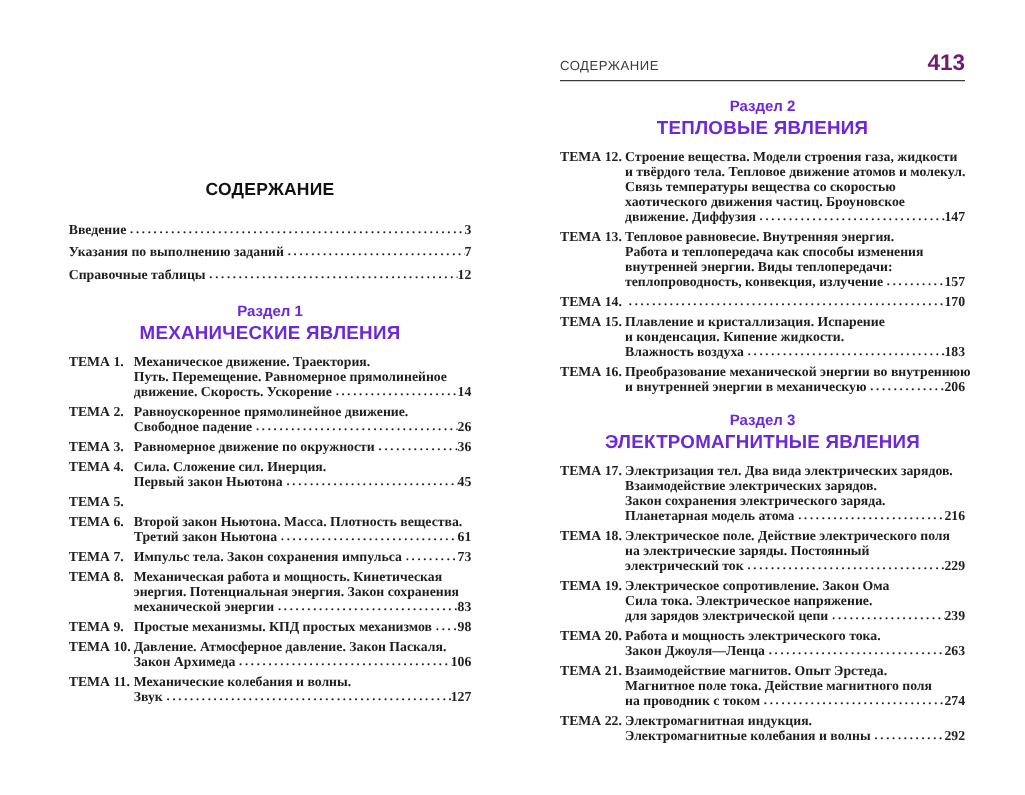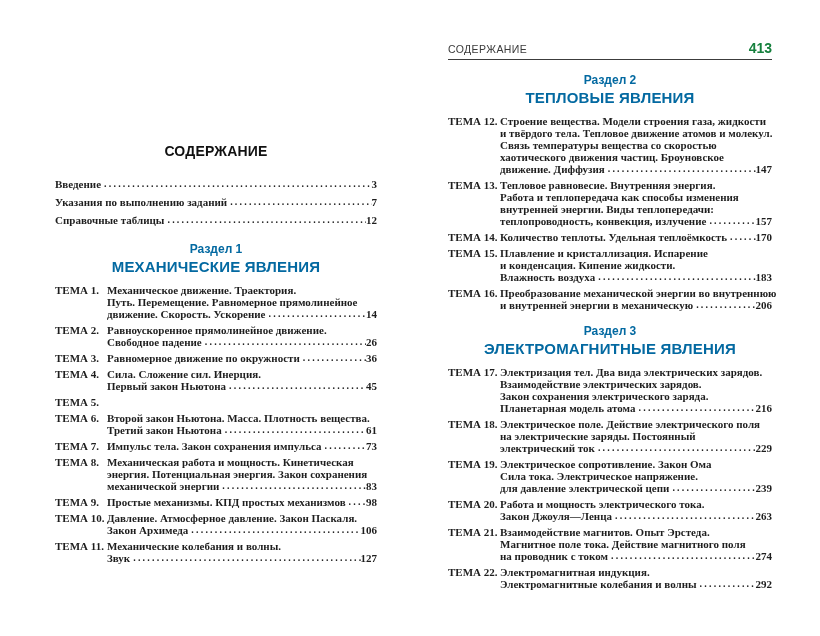--- a/index.html
+++ b/index.html
@@ -38,23 +38,23 @@
     border-bottom: 1px solid #3c3c3c;
     font-family: "Liberation Sans", "DejaVu Sans", sans-serif;
   }
   .running-title {
     font-size: 10.5px;
     font-weight: 400;
     letter-spacing: 0.4px;
     color: #3a3a3a;
   }
   .running-page {
-    font-size: 14px;
+    font-size: 18px;
     font-weight: 700;
-    color: #15803d;
+    color: #701a75;
   }
 
   
   .toc-title {
     margin: 143px 0 0 0;
     text-align: center;
     font-family: "Liberation Sans", "DejaVu Sans", sans-serif;
     font-weight: 700;
     font-size: 14px;
     letter-spacing: 0.2px;
@@ -67,21 +67,21 @@
   }
   .front-list .entry {
     margin-bottom: 6px;
   }
 
   
   .section-head {
     text-align: center;
     font-family: "Liberation Sans", "DejaVu Sans", sans-serif;
     font-weight: 700;
-    color: #0369a1;
+    color: #6d28d9;
     margin: 16px 0 9px 0;
   }
   .section-kicker {
     font-size: 12px;
     line-height: 17px;
   }
   .section-title {
     font-size: 15px;
     line-height: 17px;
     letter-spacing: 0.2px;
@@ -325,21 +325,20 @@
         <span class="lastline-text">теплопроводность, конвекция, излучение</span>
         <span class="leader"></span>
         <span class="pagenum">157</span>
       </span>
     </span>
   </div>
           <div class="entry">
     <span class="entry-label">ТЕМА 14.</span>
     <span class="entry-body">
       <span class="lastline">
-        <span class="lastline-text">Количество теплоты. Удельная теплоёмкость</span>
         <span class="leader"></span>
         <span class="pagenum">170</span>
       </span>
     </span>
   </div>
           <div class="entry">
     <span class="entry-label">ТЕМА 15.</span>
     <span class="entry-body">
       <div class="line">Плавление и кристаллизация. Испарение</div>
               <div class="line">и конденсация. Кипение жидкости.</div>
@@ -393,21 +392,21 @@
         <span class="pagenum">229</span>
       </span>
     </span>
   </div>
           <div class="entry">
     <span class="entry-label">ТЕМА 19.</span>
     <span class="entry-body">
       <div class="line">Электрическое сопротивление. Закон Ома</div>
               <div class="line">Сила тока. Электрическое напряжение.</div>
               <span class="lastline">
-        <span class="lastline-text">для давление электрической цепи</span>
+        <span class="lastline-text">для зарядов электрической цепи</span>
         <span class="leader"></span>
         <span class="pagenum">239</span>
       </span>
     </span>
   </div>
           <div class="entry">
     <span class="entry-label">ТЕМА 20.</span>
     <span class="entry-body">
       <div class="line">Работа и мощность электрического тока.</div>
               <span class="lastline">

